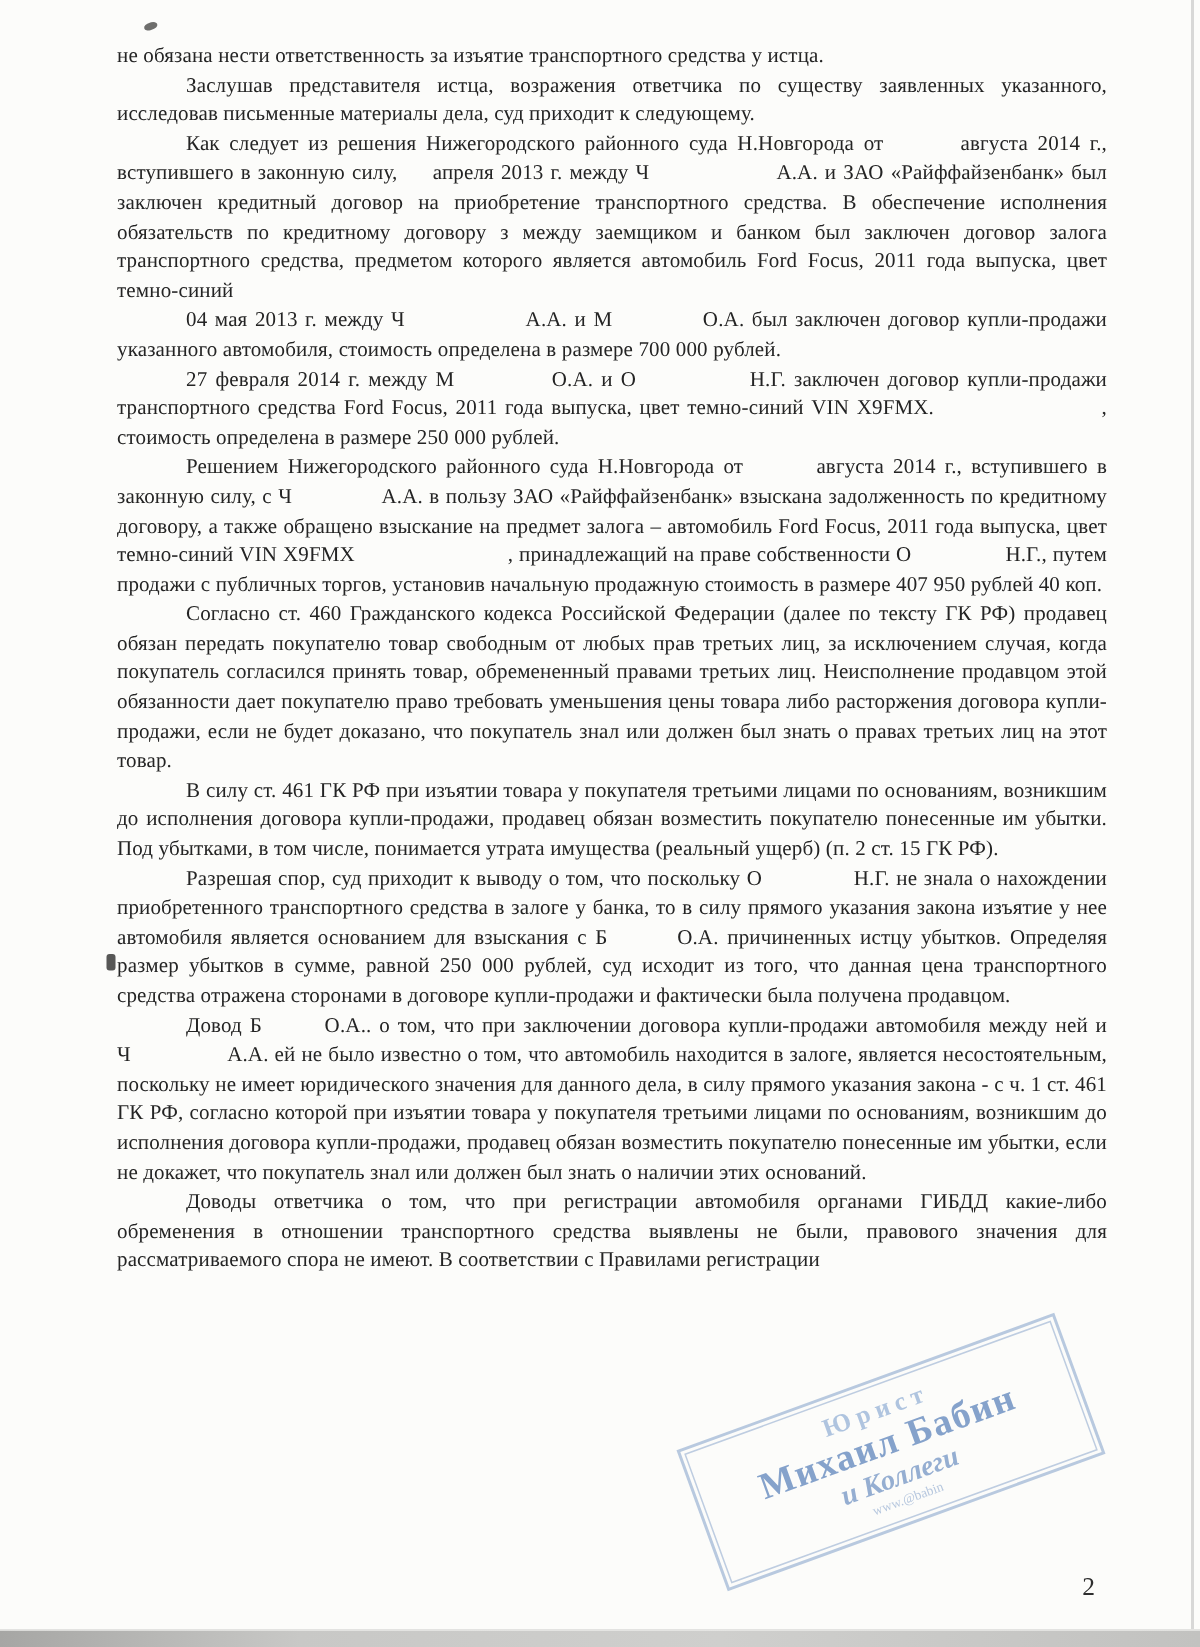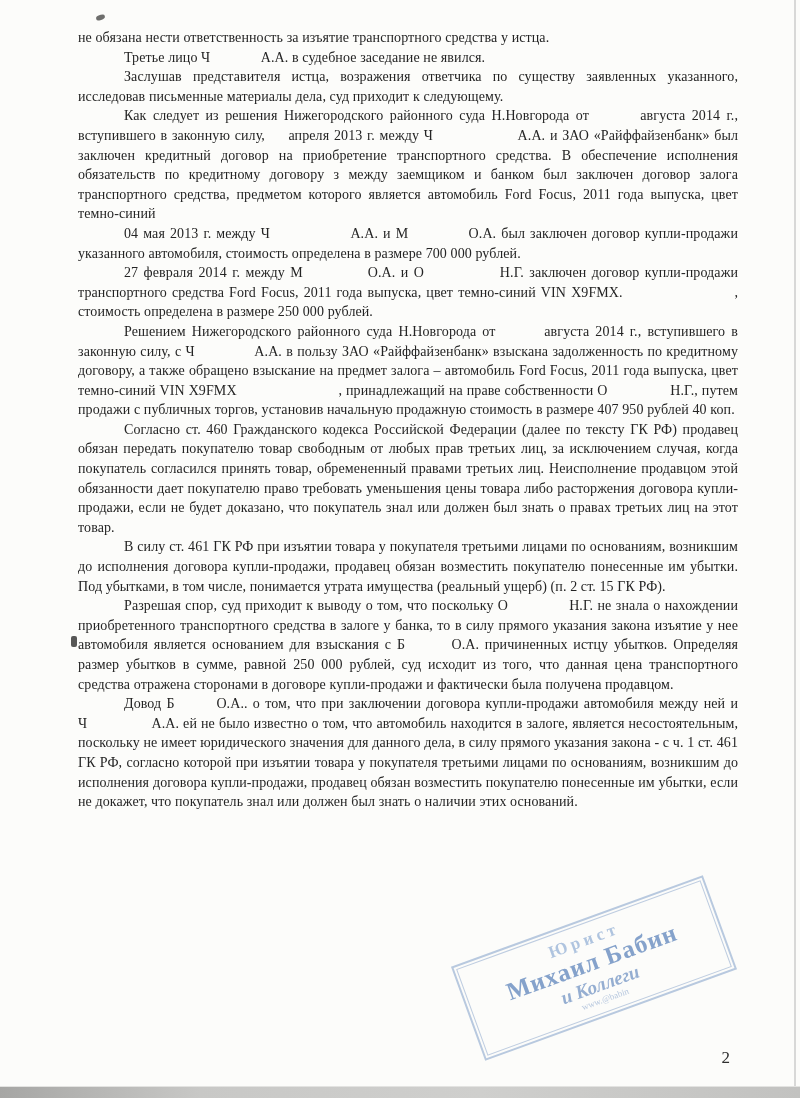--- a/index.html
+++ b/index.html
@@ -91,30 +91,30 @@
     border-top: 1px solid #e3e3e1;
   }
 </style>
 </head>
 <body>
 
 <div class="page">
 
   <div class="text-block">
     <p class="para no-indent">не обязана нести ответственность за изъятие транспортного средства у истца.</p>
-    <p class="para">Третье лицо Ч&nbsp;&nbsp;&nbsp;&nbsp;&nbsp;&nbsp;&nbsp;&nbsp;&nbsp;&nbsp;&nbsp;&nbsp;&nbsp;&nbsp;А.А. в судебное заседание не явился.</p>
     <p class="para">Заслушав представителя истца, возражения ответчика по существу заявленных указанного, исследовав письменные материалы дела, суд приходит к следующему.</p>
     <p class="para">Как следует из решения Нижегородского районного суда Н.Новгорода от&nbsp;&nbsp;&nbsp;&nbsp;&nbsp;&nbsp;&nbsp;&nbsp;августа 2014 г., вступившего в законную силу,&nbsp;&nbsp;&nbsp;&nbsp;&nbsp;апреля 2013 г. между Ч&nbsp;&nbsp;&nbsp;&nbsp;&nbsp;&nbsp;&nbsp;&nbsp;&nbsp;&nbsp;&nbsp;&nbsp;&nbsp;&nbsp;&nbsp;&nbsp;&nbsp;&nbsp;А.А. и ЗАО «Райффайзенбанк» был заключен кредитный договор на приобретение транспортного средства. В обеспечение исполнения обязательств по кредитному договору з между заемщиком и банком был заключен договор залога транспортного средства, предметом которого является автомобиль Ford Focus, 2011 года выпуска, цвет темно-синий</p>
     <p class="para">04 мая 2013 г. между Ч&nbsp;&nbsp;&nbsp;&nbsp;&nbsp;&nbsp;&nbsp;&nbsp;&nbsp;&nbsp;&nbsp;&nbsp;&nbsp;&nbsp;&nbsp;&nbsp;А.А. и М&nbsp;&nbsp;&nbsp;&nbsp;&nbsp;&nbsp;&nbsp;&nbsp;&nbsp;&nbsp;&nbsp;&nbsp;О.А. был заключен договор купли-продажи указанного автомобиля, стоимость определена в размере 700 000 рублей.</p>
     <p class="para">27 февраля 2014 г. между М&nbsp;&nbsp;&nbsp;&nbsp;&nbsp;&nbsp;&nbsp;&nbsp;&nbsp;&nbsp;&nbsp;&nbsp;О.А. и О&nbsp;&nbsp;&nbsp;&nbsp;&nbsp;&nbsp;&nbsp;&nbsp;&nbsp;&nbsp;&nbsp;&nbsp;&nbsp;&nbsp;Н.Г. заключен договор купли-продажи транспортного средства Ford Focus, 2011 года выпуска, цвет темно-синий VIN X9FMX.&nbsp;&nbsp;&nbsp;&nbsp;&nbsp;&nbsp;&nbsp;&nbsp;&nbsp;&nbsp;&nbsp;&nbsp;&nbsp;&nbsp;&nbsp;&nbsp;&nbsp;&nbsp;&nbsp;&nbsp;&nbsp;&nbsp;, стоимость определена в размере 250 000 рублей.</p>
     <p class="para">Решением Нижегородского районного суда Н.Новгорода от&nbsp;&nbsp;&nbsp;&nbsp;&nbsp;&nbsp;&nbsp;&nbsp;августа 2014 г., вступившего в законную силу, с Ч&nbsp;&nbsp;&nbsp;&nbsp;&nbsp;&nbsp;&nbsp;&nbsp;&nbsp;&nbsp;&nbsp;&nbsp;&nbsp;&nbsp;А.А. в пользу ЗАО «Райффайзенбанк» взыскана задолженность по кредитному договору, а также обращено взыскание на предмет залога – автомобиль Ford Focus, 2011 года выпуска, цвет темно-синий VIN X9FMX&nbsp;&nbsp;&nbsp;&nbsp;&nbsp;&nbsp;&nbsp;&nbsp;&nbsp;&nbsp;&nbsp;&nbsp;&nbsp;&nbsp;&nbsp;&nbsp;&nbsp;&nbsp;&nbsp;&nbsp;&nbsp;&nbsp;&nbsp;&nbsp;&nbsp;&nbsp;, принадлежащий на праве собственности О&nbsp;&nbsp;&nbsp;&nbsp;&nbsp;&nbsp;&nbsp;&nbsp;&nbsp;&nbsp;&nbsp;&nbsp;&nbsp;&nbsp;&nbsp;&nbsp;Н.Г., путем продажи с публичных торгов, установив начальную продажную стоимость в размере 407 950 рублей 40 коп.</p>
     <p class="para">Согласно ст. 460 Гражданского кодекса Российской Федерации (далее по тексту ГК РФ) продавец обязан передать покупателю товар свободным от любых прав третьих лиц, за исключением случая, когда покупатель согласился принять товар, обремененный правами третьих лиц. Неисполнение продавцом этой обязанности дает покупателю право требовать уменьшения цены товара либо расторжения договора купли-продажи, если не будет доказано, что покупатель знал или должен был знать о правах третьих лиц на этот товар.</p>
     <p class="para">В силу ст. 461 ГК РФ при изъятии товара у покупателя третьими лицами по основаниям, возникшим до исполнения договора купли-продажи, продавец обязан возместить покупателю понесенные им убытки. Под убытками, в том числе, понимается утрата имущества (реальный ущерб) (п. 2 ст. 15 ГК РФ).</p>
     <p class="para">Разрешая спор, суд приходит  к выводу о том, что поскольку О&nbsp;&nbsp;&nbsp;&nbsp;&nbsp;&nbsp;&nbsp;&nbsp;&nbsp;&nbsp;&nbsp;&nbsp;&nbsp;&nbsp;Н.Г. не знала о нахождении приобретенного транспортного средства в залоге у банка, то в силу прямого указания закона изъятие у нее автомобиля является основанием для взыскания с Б&nbsp;&nbsp;&nbsp;&nbsp;&nbsp;&nbsp;&nbsp;&nbsp;О.А.  причиненных истцу убытков. Определяя размер убытков в сумме, равной 250 000 рублей, суд исходит из того, что данная цена транспортного средства отражена сторонами в договоре купли-продажи и фактически была получена продавцом.</p>
     <p class="para">Довод Б&nbsp;&nbsp;&nbsp;&nbsp;&nbsp;&nbsp;&nbsp;&nbsp;О.А.. о том, что при заключении договора купли-продажи автомобиля между ней и Ч&nbsp;&nbsp;&nbsp;&nbsp;&nbsp;&nbsp;&nbsp;&nbsp;&nbsp;&nbsp;&nbsp;&nbsp;&nbsp;&nbsp;&nbsp;&nbsp;А.А. ей не было известно о том, что автомобиль находится в залоге, является несостоятельным, поскольку не имеет юридического значения для данного дела, в силу прямого указания закона - с ч. 1 ст. 461 ГК РФ, согласно которой при изъятии товара у покупателя третьими лицами по основаниям, возникшим до исполнения договора купли-продажи, продавец обязан возместить покупателю понесенные им убытки, если не докажет, что покупатель знал или должен был знать о наличии этих оснований.</p>
+    <p class="para">Доводы ответчика о том, что при регистрации автомобиля органами ГИБДД какие-либо обременения в отношении транспортного средства выявлены не были, правового значения для рассматриваемого спора не имеют. В соответствии с Правилами регистрации</p>
   </div>
 
   <div class="stamp">
     <div class="stamp-border-outer"></div>
     <div class="stamp-border-inner">
       <div class="stamp-l1">Юрист</div>
       <div class="stamp-l2">Михаил Бабин</div>
       <div class="stamp-l3">и Коллеги</div>
       <div class="stamp-l4">www.@babin</div>
     </div>

